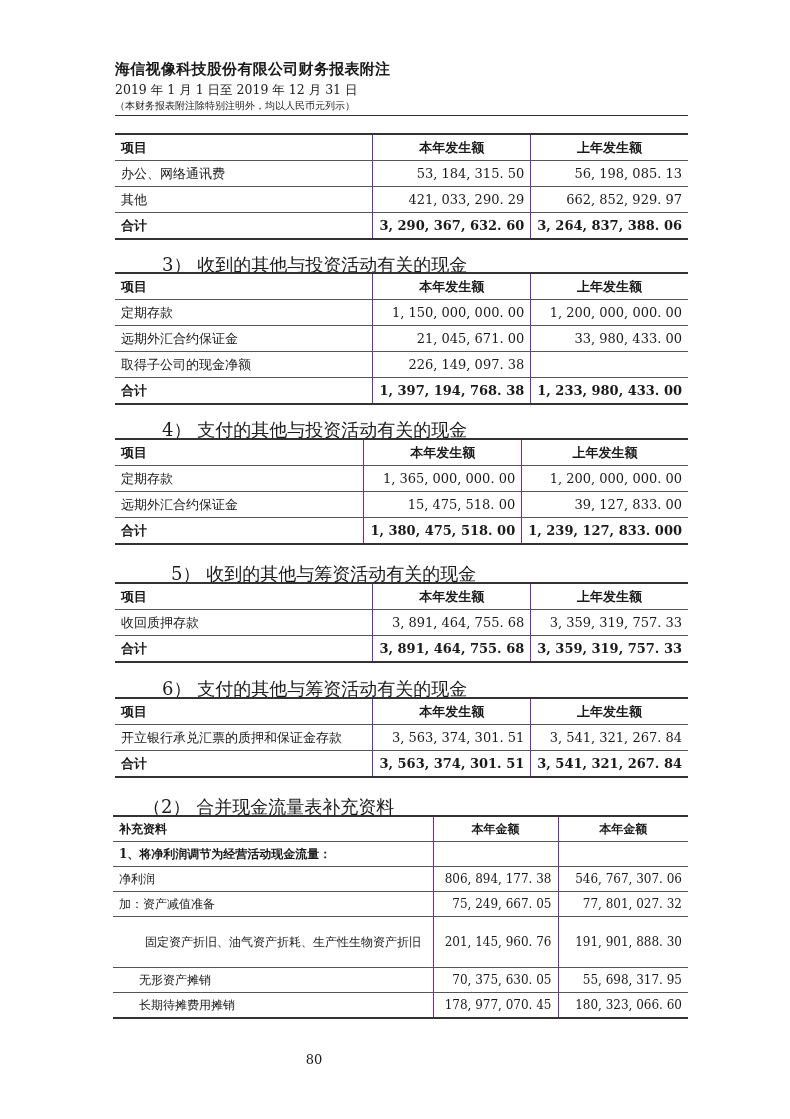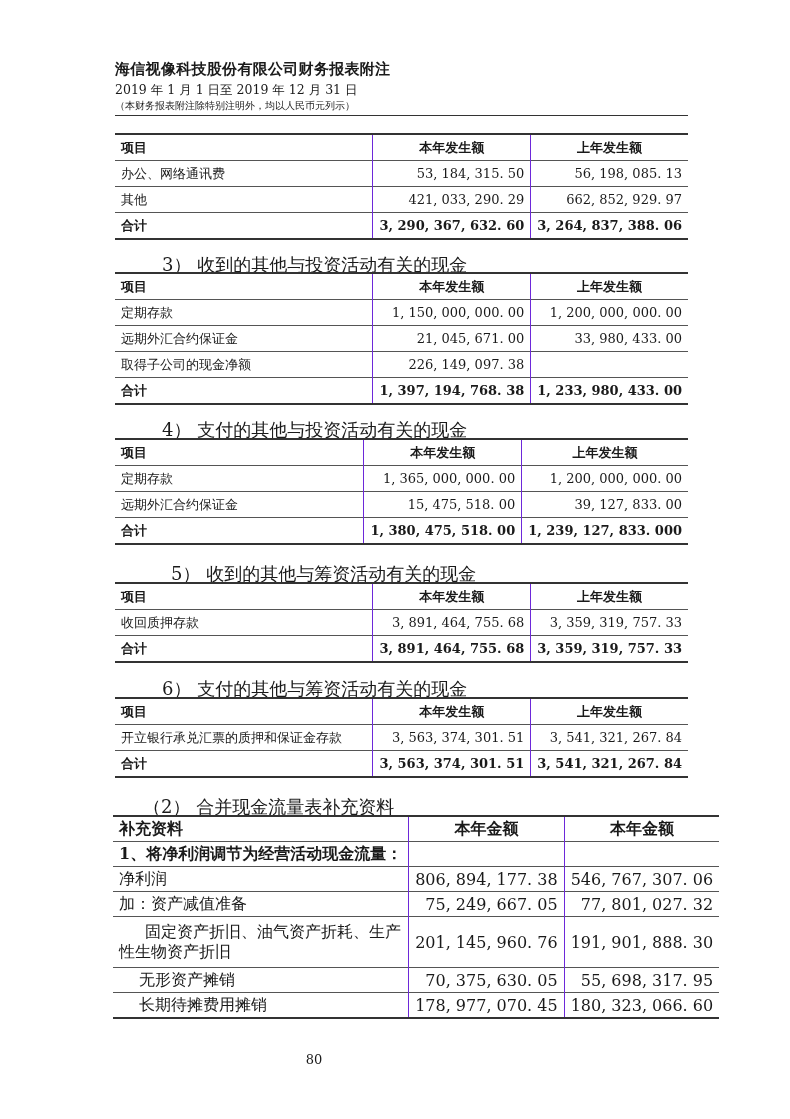--- a/index.html
+++ b/index.html
@@ -27,21 +27,21 @@
   table.ft td {
     border-top: 1px solid #555; height: 25px; padding: 0 6px;
     vertical-align: middle; white-space: nowrap;
   }
   table.ft tr:first-child td { border-top: none; }
   table.ft td.c1 { text-align: left; }
   table.ft td.c2, table.ft td.c3 { border-left: 1px solid #6d28d9; text-align: right; }
   table.ft tr.head td { font-weight: bold; }
   table.ft tr.head td.c2, table.ft tr.head td.c3 { text-align: center; }
   table.ft tr.total td { font-weight: bold; }
-  table.supp { font-size: 16px; }
+  table.supp { font-size: 12px; }
   table.supp td { height: 24px; }
   table.supp td.indent { padding-left: 26px; }
   table.supp td.wrap { white-space: normal; line-height: 20px; }
   table.supp tr.tall td { height: 50px; }
   .page-num { position: absolute; left: 0; width: 628px; top: 1052px; text-align: center; font-size: 13px; }
 </style>
 </head>
 <body>
 
 <div class="page">

